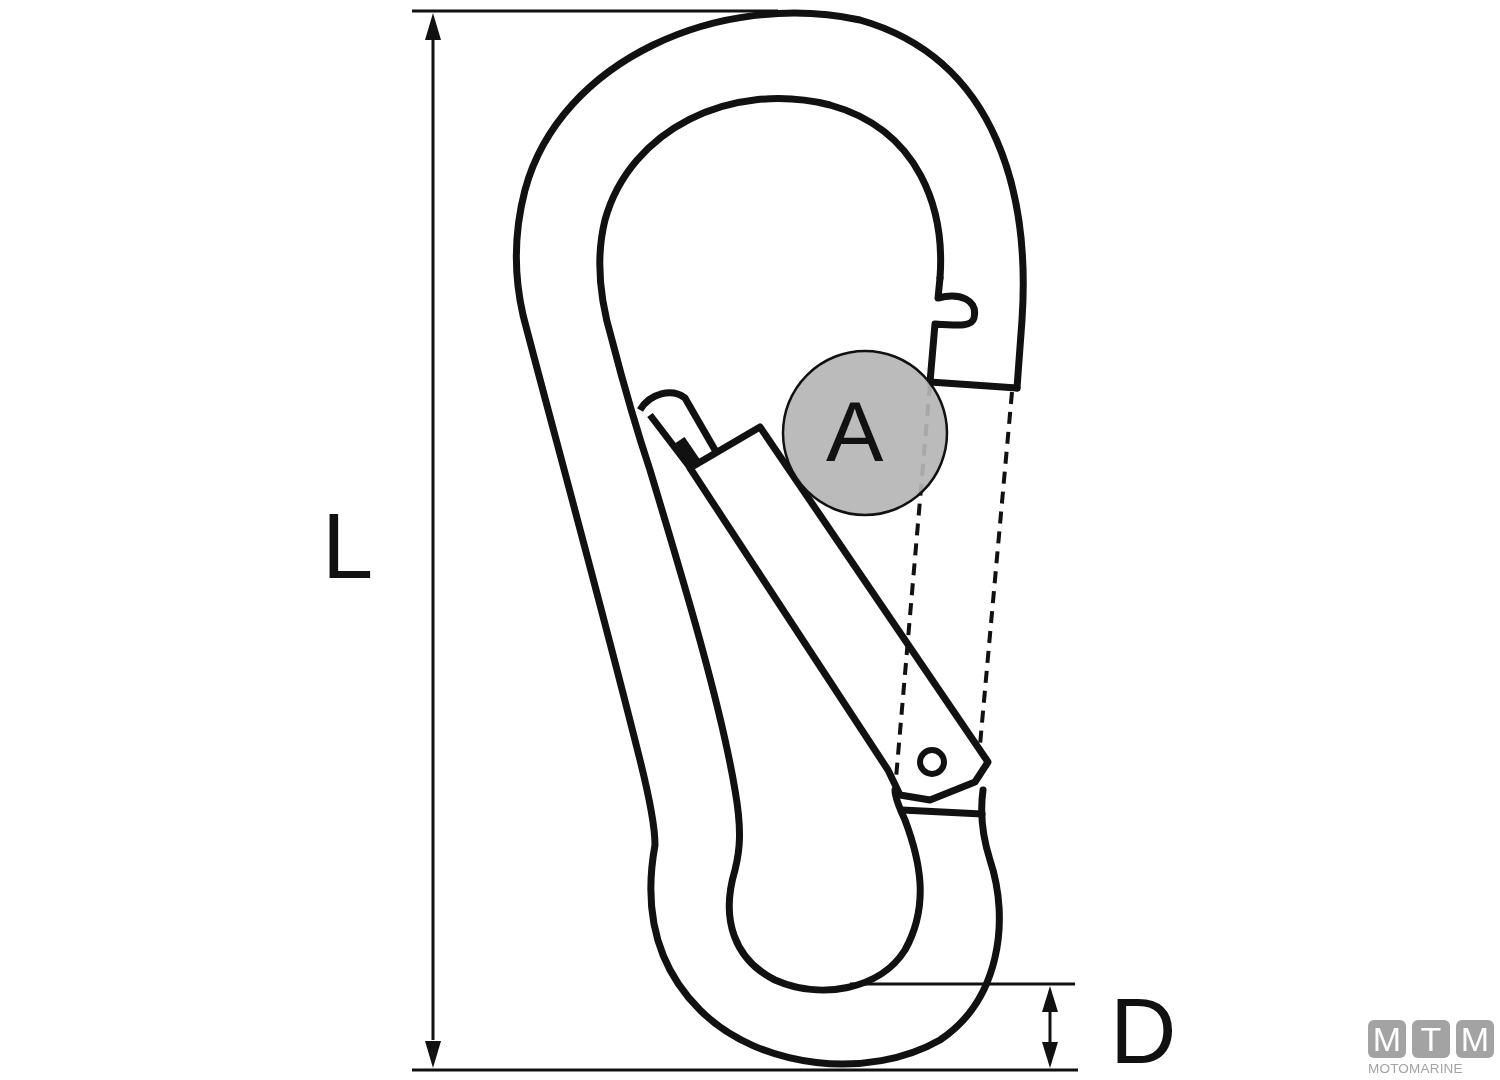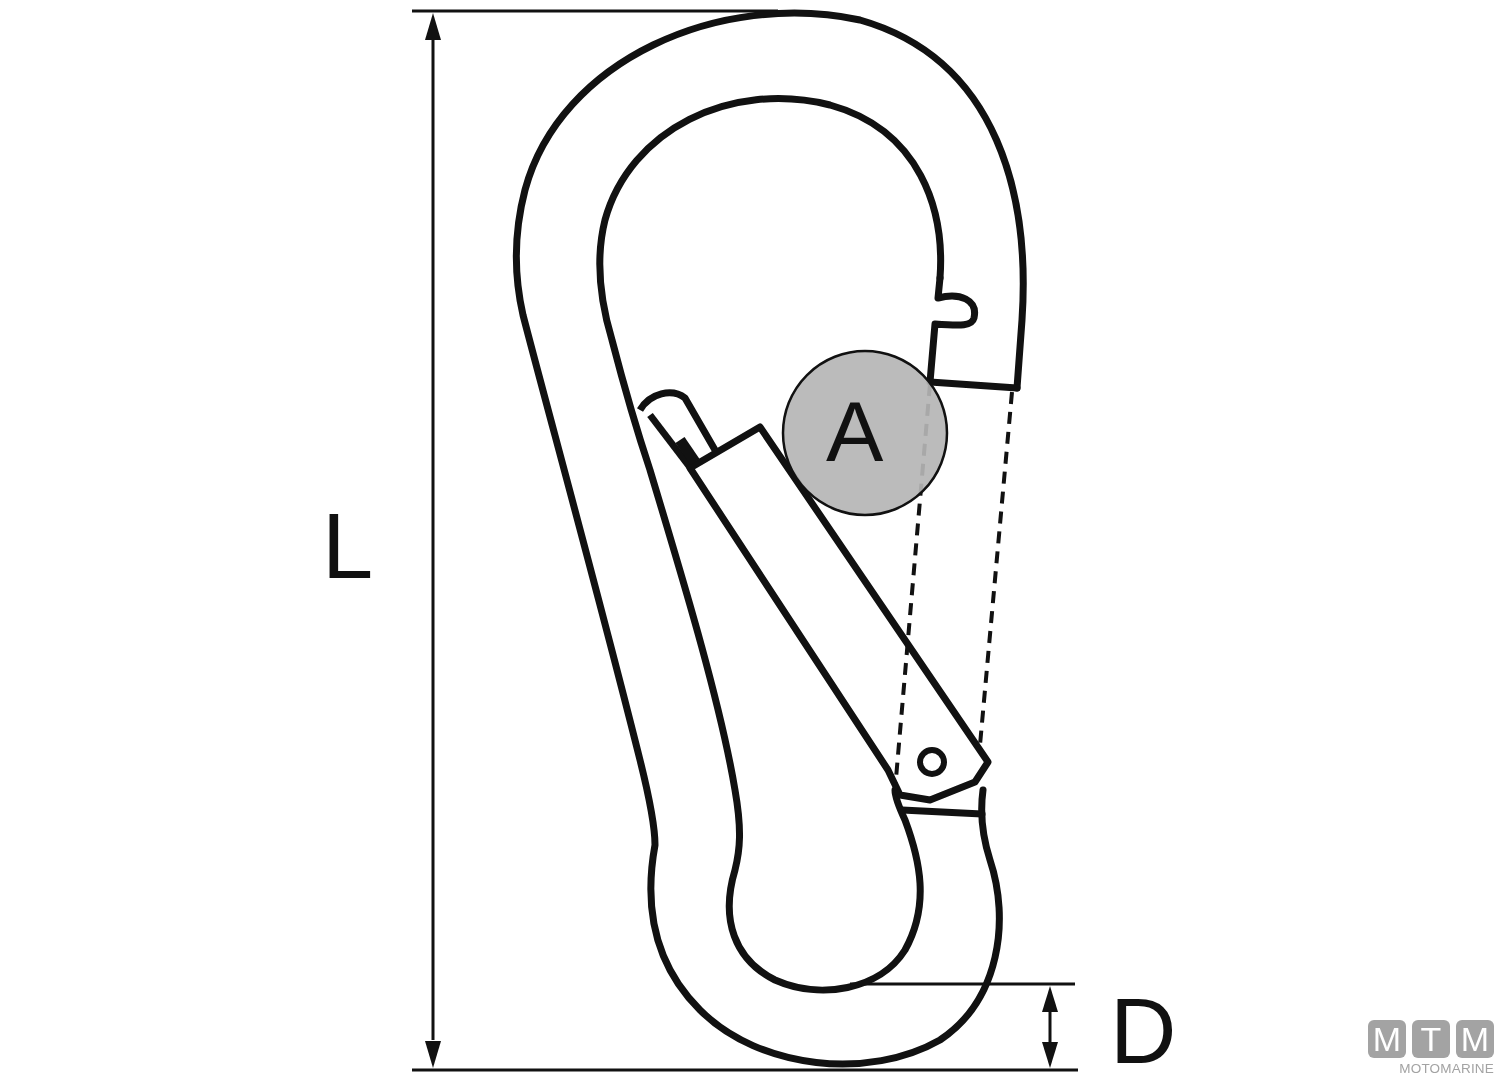--- a/index.html
+++ b/index.html
@@ -4,21 +4,21 @@
   <style>
     html, body { margin: 0; padding: 0; background: #ffffff; }
     body { width: 1500px; height: 1080px; position: relative; overflow: hidden; font-family: "Liberation Sans", sans-serif; }
     #diagram { position: absolute; left: 0; top: 0; width: 1500px; height: 1080px; }
     .label { position: absolute; color: #111111; font-family: "Liberation Sans", sans-serif; line-height: 1; }
     #lbl-L { left: 322px; top: 500px; font-size: 92px; }
     #lbl-D { left: 1110px; top: 985px; font-size: 92px; }
     #lbl-A { left: 826px; top: 388px; font-size: 86px; }
     #logo { position: absolute; left: 1368px; top: 1020px; width: 126px; height: 58px; }
     .logo-box { position: absolute; top: 0; width: 38px; height: 38px; background: #a3a3a3; border-radius: 6px; color: #ffffff; font-size: 34px; text-align: center; line-height: 38px; }
-    .logo-sub { position: absolute; left: 0; top: 41px; width: 126px; text-align: right; color: #a3a3a3; font-size: 13.5px; letter-spacing: 0.2px; }
+    .logo-sub { position: absolute; left: 0; top: 41px; width: 126px; text-align: left; color: #a3a3a3; font-size: 13.5px; letter-spacing: 0.2px; }
   </style>
 </head>
 <body>
 
 <svg id="diagram" viewBox="0 0 1500 1080" xmlns="http://www.w3.org/2000/svg">
 
   <g stroke="#111" fill="#111">
     <line x1="412" y1="11" x2="778" y2="11" stroke-width="3"></line>
     <line x1="412" y1="1070" x2="1078" y2="1070" stroke-width="3"></line>
     <line x1="433" y1="40" x2="433" y2="1040" stroke-width="3"></line>

